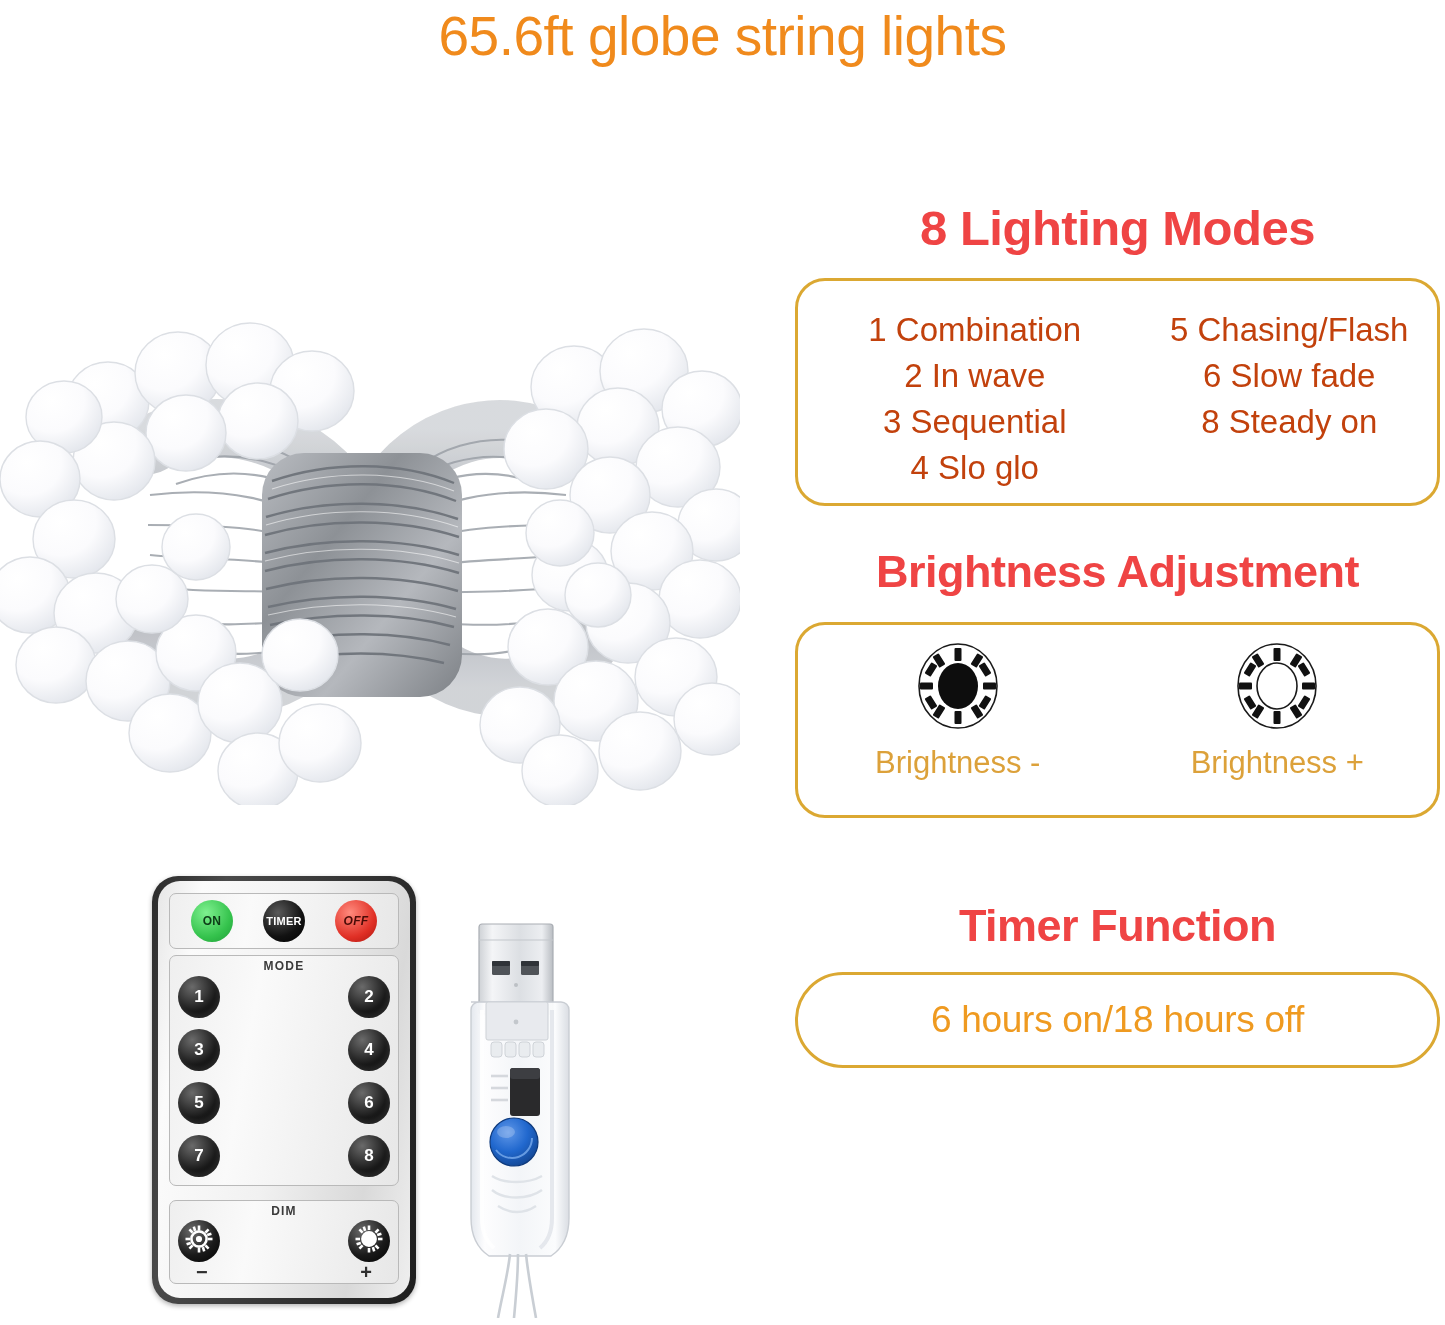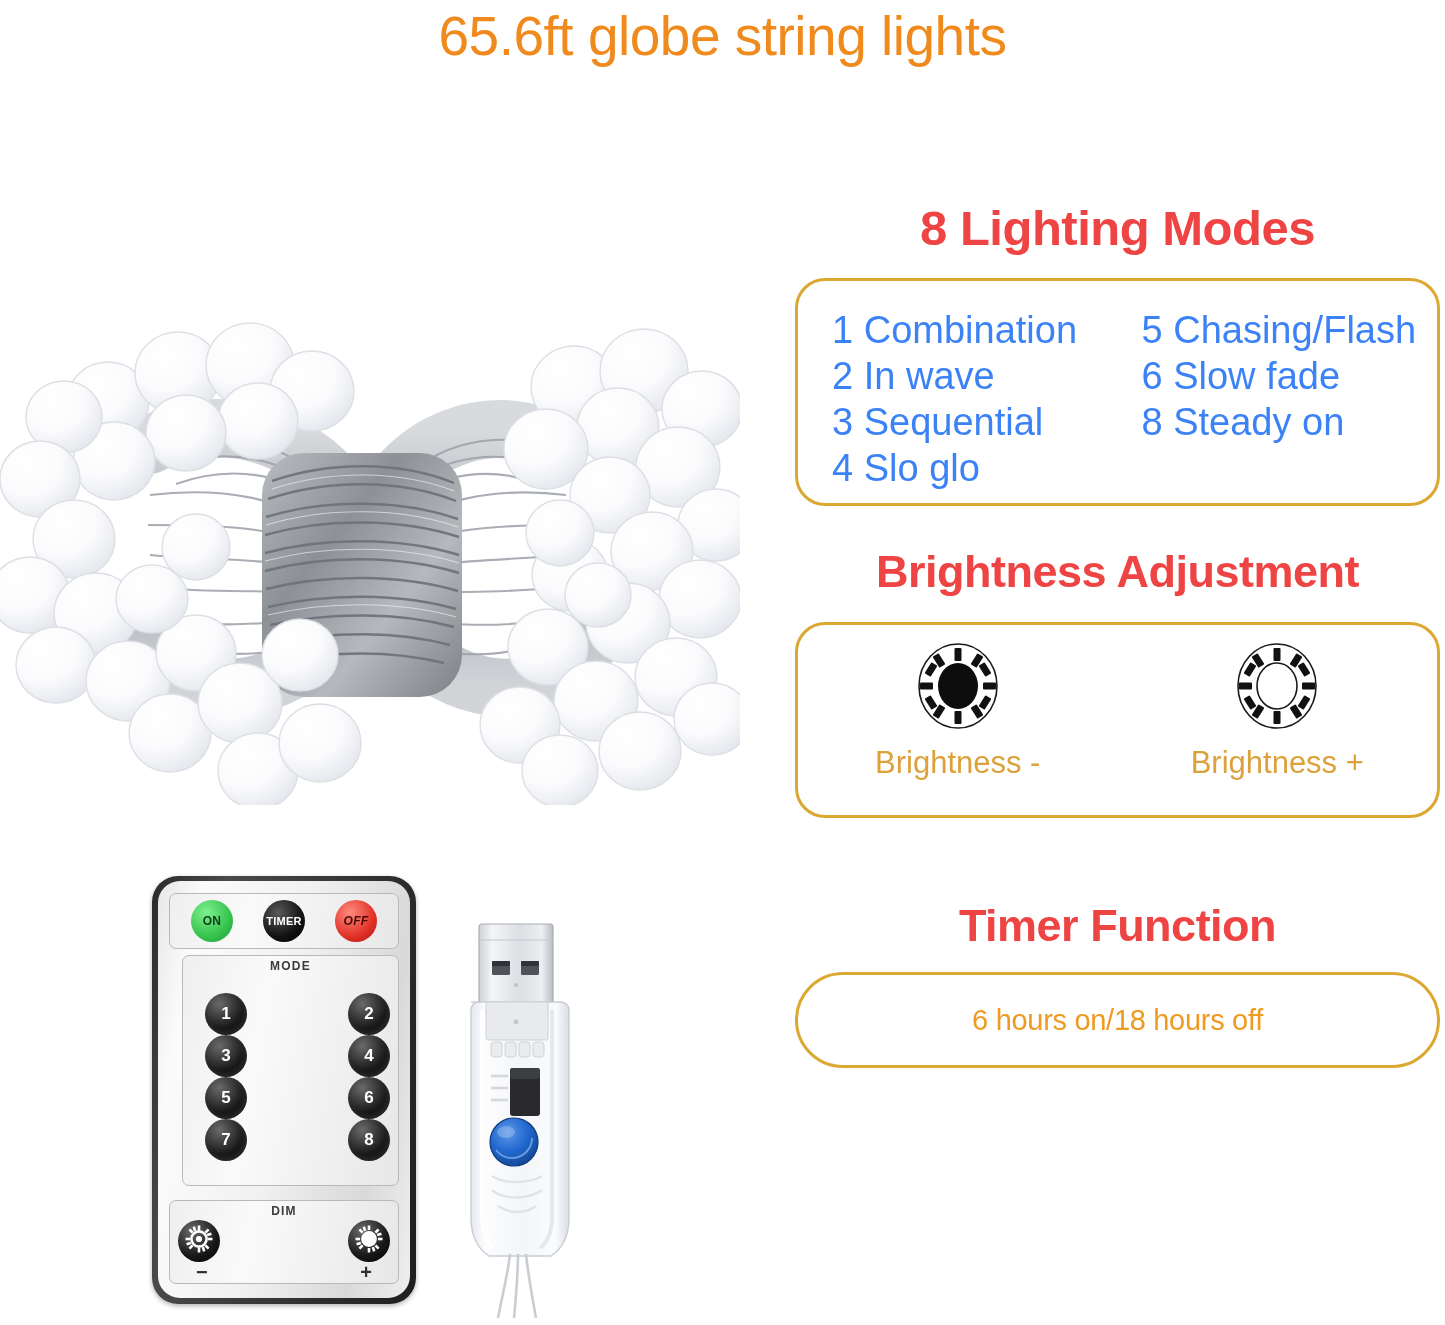--- a/index.html
+++ b/index.html
@@ -41,22 +41,23 @@
   
   .modes-card {
     margin-top: 22px;
     height: 228px;
     padding: 26px 0 0 0;
     display: flex;
   }
   .modes-col { flex: 1 1 50%; padding-left: 34px; }
   .modes-col.right { padding-left: 24px; }
   .mode-item {
-    font-size: 38px; color: #3b82f6; line-height: 46px;
+    font-size: 33px; color: #c2410c; line-height: 46px;
     white-space: nowrap;
+    text-align: center;
   }
 
   
   .bright-wrap { margin-top: 40px; }
   .bright-card {
     margin-top: 24px;
     height: 196px;
     display: flex;
     align-items: flex-start;
   }
@@ -72,21 +73,21 @@
 
   
   .timer-wrap { margin-top: 82px; }
   .timer-card {
     margin-top: 20px;
     height: 96px;
     border-radius: 48px;
     display: flex; align-items: center; justify-content: center;
   }
   .timer-text {
-    font-size: 29px; color: #EF9A20; white-space: nowrap; letter-spacing:-0.3px;
+    font-size: 37px; color: #EF9A20; white-space: nowrap; letter-spacing:-0.3px;
   }
 
   
   .lights {
     position: absolute; left: 0px; top: 195px;
     width: 740px; height: 610px;
   }
   .lights svg { display:block; }
 
   
@@ -126,22 +127,22 @@
   .rbtn.off { background: radial-gradient(circle at 36% 30%, #ff8a7d, #e02f25 62%, #a8160f); color:#4a0b07;font-style:italic; }
 
   .mode-label, .dim-label {
     position: absolute; top: 3px; left: 0; width: 100%;
     text-align: center; font-size: 12px; font-weight: bold;
     color: #3a3a3a; letter-spacing: 1.2px;
   }
   .panel-mid {
     margin-top: 6px;
     flex: 1 1 auto;
-    padding: 20px 8px 8px 22px;
-    display: flex; flex-direction: column; justify-content: center; margin-left: 13px;
+    padding: 20px 8px 8px 8px;
+    display: flex; flex-direction: column; justify-content: space-between;
   }
   .mrow { display: flex; justify-content: space-between; }
   .numbtn {
     width: 42px; height: 42px; border-radius: 50%;
     background: radial-gradient(circle at 34% 26%, #6a6a6a, #1a1a1a 58%, #000 100%);
     color:#fff; font-size:17px; font-weight:bold;
     display:flex; align-items:center; justify-content:center;
     box-shadow: inset -2px -3px 4px rgba(255,255,255,.10);
   }
   .panel-bot {

